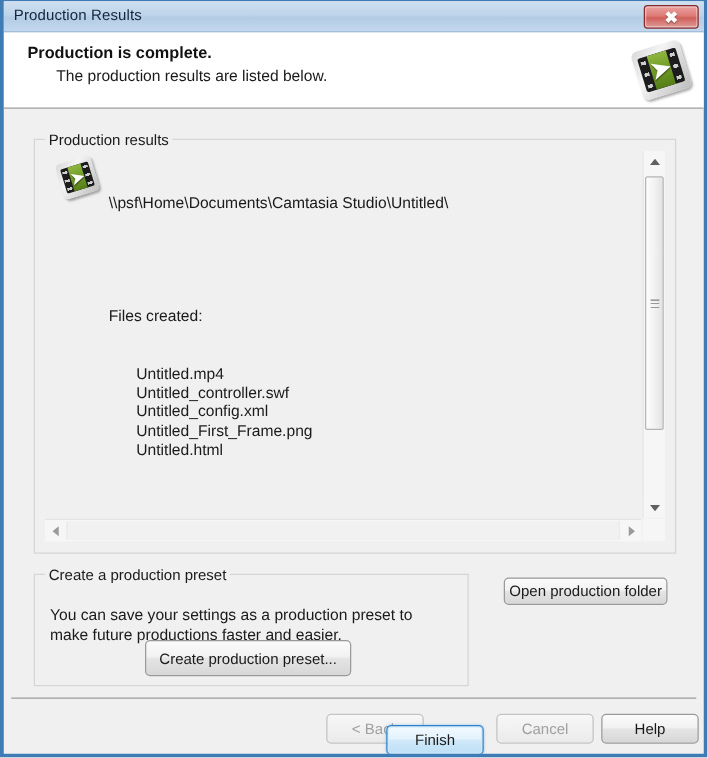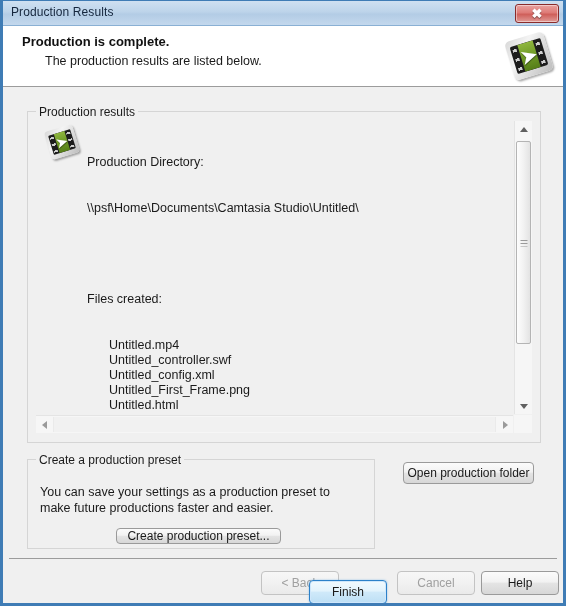--- a/index.html
+++ b/index.html
@@ -303,23 +303,23 @@
   #preset-text {
     position: absolute;
     left: 12px; top: 24px;
     width: 320px;
     font-size: 12.5px;
     color: #1a1a1a;
     line-height: 16px;
   }
   #create-preset-button {
     position: absolute;
-    left: 88px; top: 68px;
+    left: 88px; top: 52px;
     width: 165px;
-    height: 16px;
+    height: 29px;
     text-align: center;
   }
 
   
   .btn {
     position: absolute;
     box-sizing: border-box;
     background: linear-gradient(to bottom, #fbfbfb 0%, #f2f2f2 45%, #e4e4e4 52%, #d7d7d7 100%);
     border: 1px solid #9a9a9a;
     border-radius: 4px;
@@ -405,21 +405,20 @@
             <div class="plate"></div>
             <div class="inner">
               <div class="green"></div>
               <div class="perf left"></div>
               <div class="perf right"></div>
             </div>
             <div class="mark">➤</div>
           </div>
 
           <div id="list-text">
-            <span class="dir-label">Production Directory:</span>
             <span class="dir-path">\\psf\Home\Documents\Camtasia Studio\Untitled\</span>
             <span class="spacer"></span>
             <span class="files-label">Files created:</span>
             <span id="file-rows"><span class="file-row">Untitled.mp4</span><span class="file-row">Untitled_controller.swf</span><span class="file-row">Untitled_config.xml</span><span class="file-row">Untitled_First_Frame.png</span><span class="file-row">Untitled.html</span></span>
           </div>
 
         </div>
       </div>
 
       <div class="sb-v">

